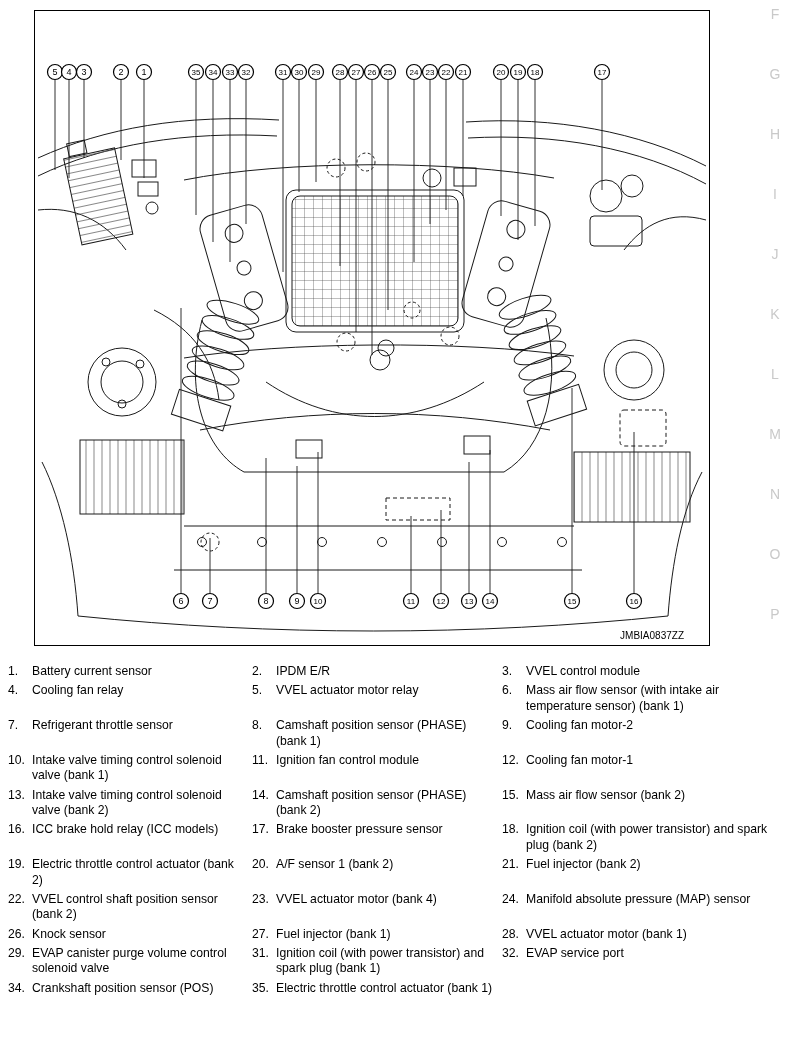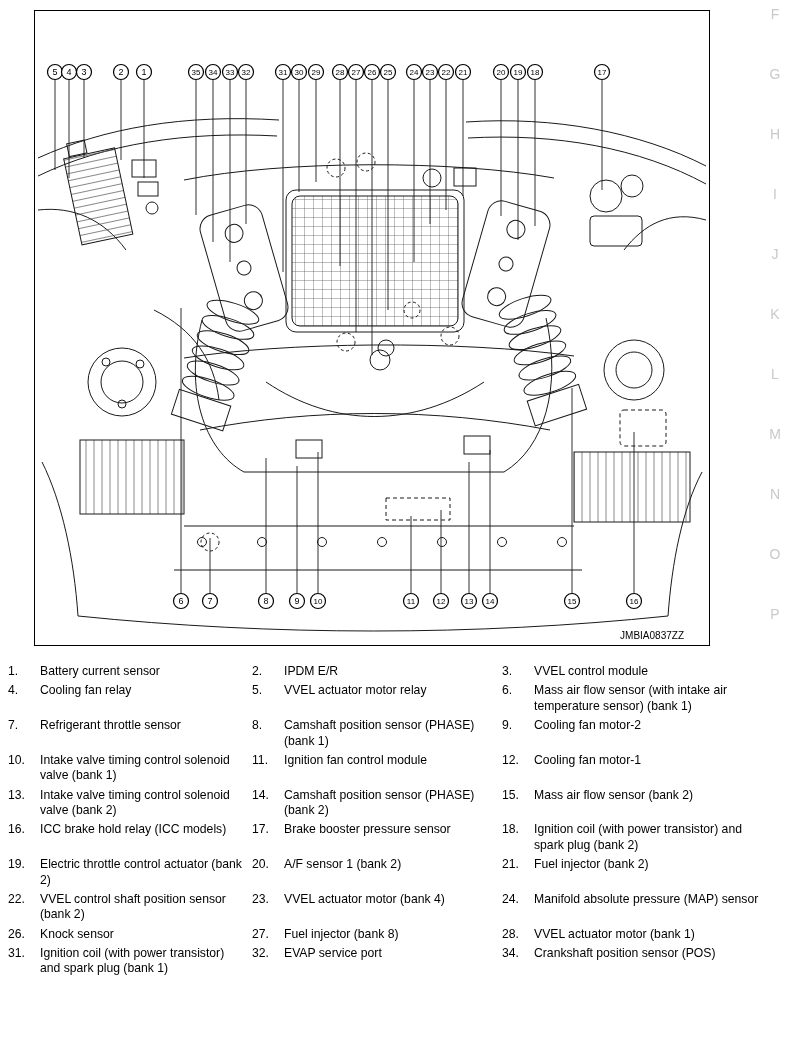--- a/index.html
+++ b/index.html
@@ -16,21 +16,21 @@
     position:absolute; left:766px; width:18px; text-align:center;
     font-size:14px; color:#c9c9c9; user-select:none;
   }
   .legend {
     position:absolute; left:8px; top:664px; width:772px;
     display:grid; grid-template-columns:244px 250px 278px;
     row-gap:4px; font-size:12.2px; line-height:1.26;
   }
   .legend-item { display:flex; align-items:flex-start; }
   .legend-item .num { flex:0 0 24px; }
-  .legend-item .txt { padding-right:8px;margin-left:8px; }
+  .legend-item .txt { padding-right:8px; }
   svg text { font-family:"Liberation Sans", sans-serif; }
 </style>
 </head>
 <body>
 
 <div class="figure-frame">
   <svg width="676" height="636" viewBox="0 0 676 636">
     <defs>
       <pattern id="grid" width="9" height="9" patternUnits="userSpaceOnUse">
         <path d="M9,0 L0,0 0,9" fill="none" stroke="#444" stroke-width="0.7"></path>
@@ -372,31 +372,39 @@
     <div class="legend-item">
       <span class="num">24.</span>
       <span class="txt">Manifold absolute pressure (MAP) sensor</span>
     </div>
     <div class="legend-item">
       <span class="num">26.</span>
       <span class="txt">Knock sensor</span>
     </div>
     <div class="legend-item">
       <span class="num">27.</span>
-      <span class="txt">Fuel injector (bank 8)</span>
+      <span class="txt">Fuel injector (bank 1)</span>
     </div>
     <div class="legend-item">
       <span class="num">28.</span>
       <span class="txt">VVEL actuator motor (bank 1)</span>
     </div>
     <div class="legend-item">
+      <span class="num">29.</span>
+      <span class="txt">EVAP canister purge volume control solenoid valve</span>
+    </div>
+    <div class="legend-item">
       <span class="num">31.</span>
       <span class="txt">Ignition coil (with power transistor) and spark plug (bank 1)</span>
     </div>
     <div class="legend-item">
       <span class="num">32.</span>
       <span class="txt">EVAP service port</span>
     </div>
     <div class="legend-item">
       <span class="num">34.</span>
       <span class="txt">Crankshaft position sensor (POS)</span>
     </div>
+    <div class="legend-item">
+      <span class="num">35.</span>
+      <span class="txt">Electric throttle control actuator (bank 1)</span>
+    </div>
   </div>
 
 </body></html>

